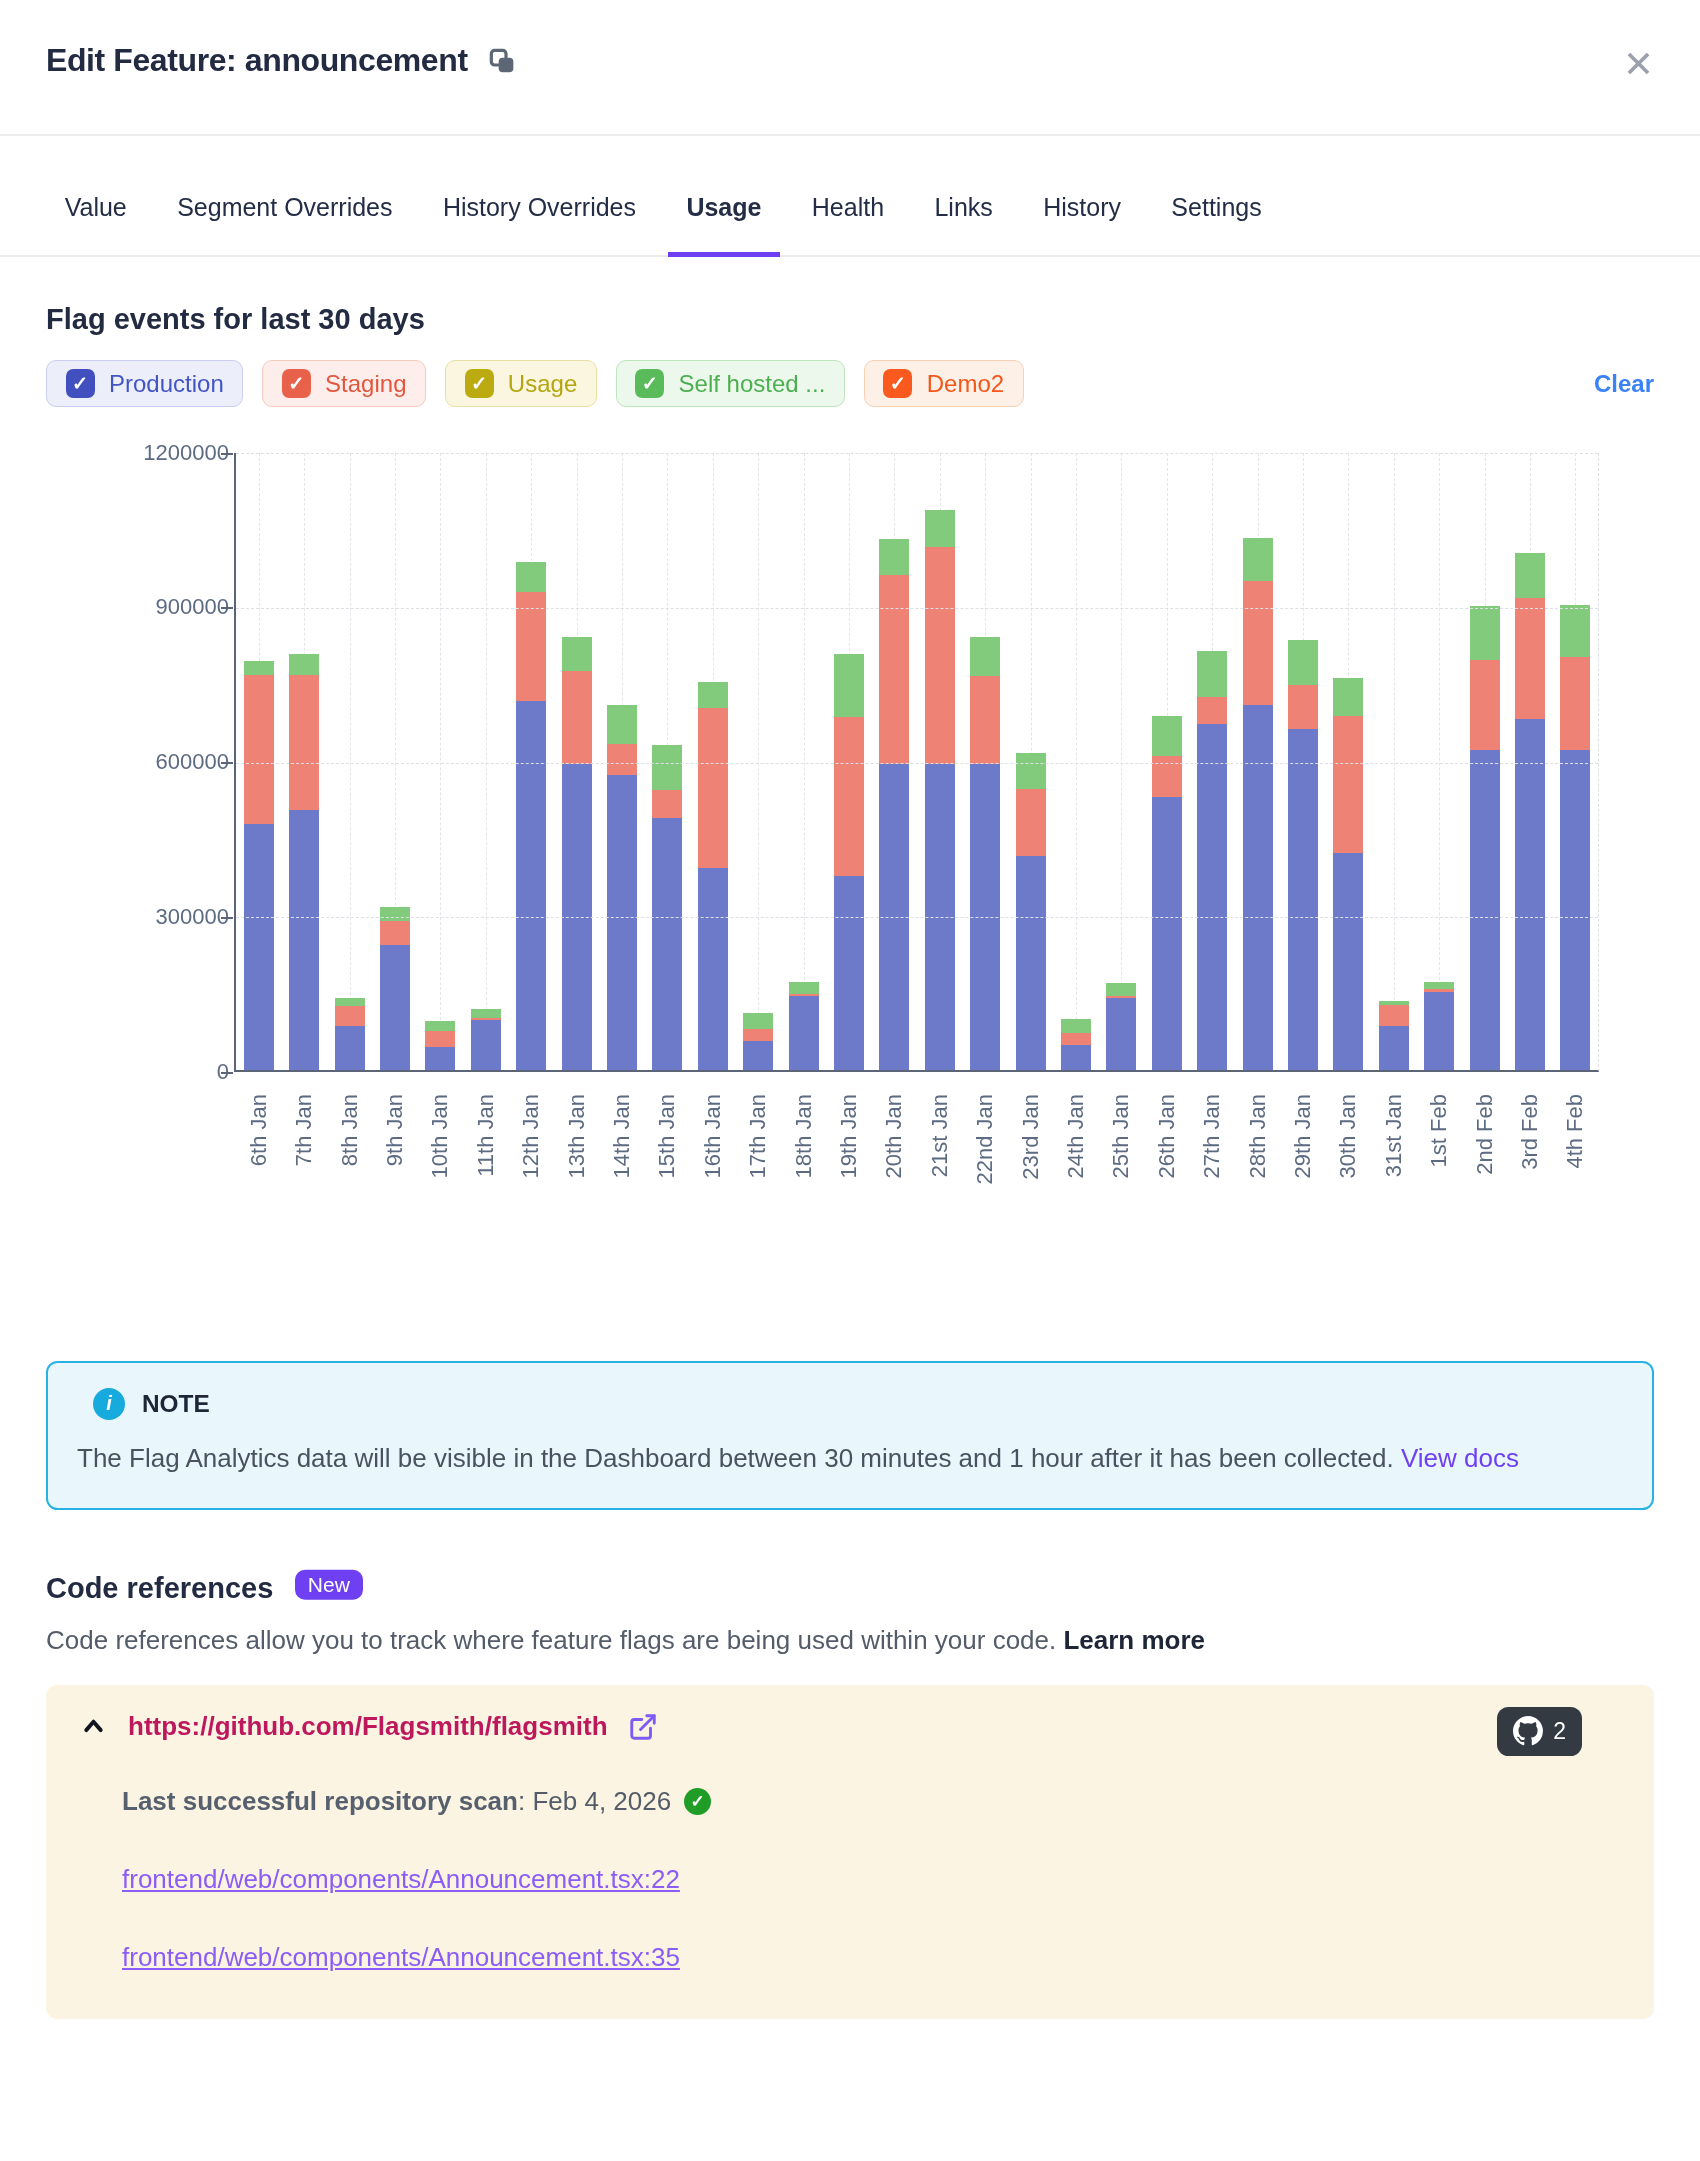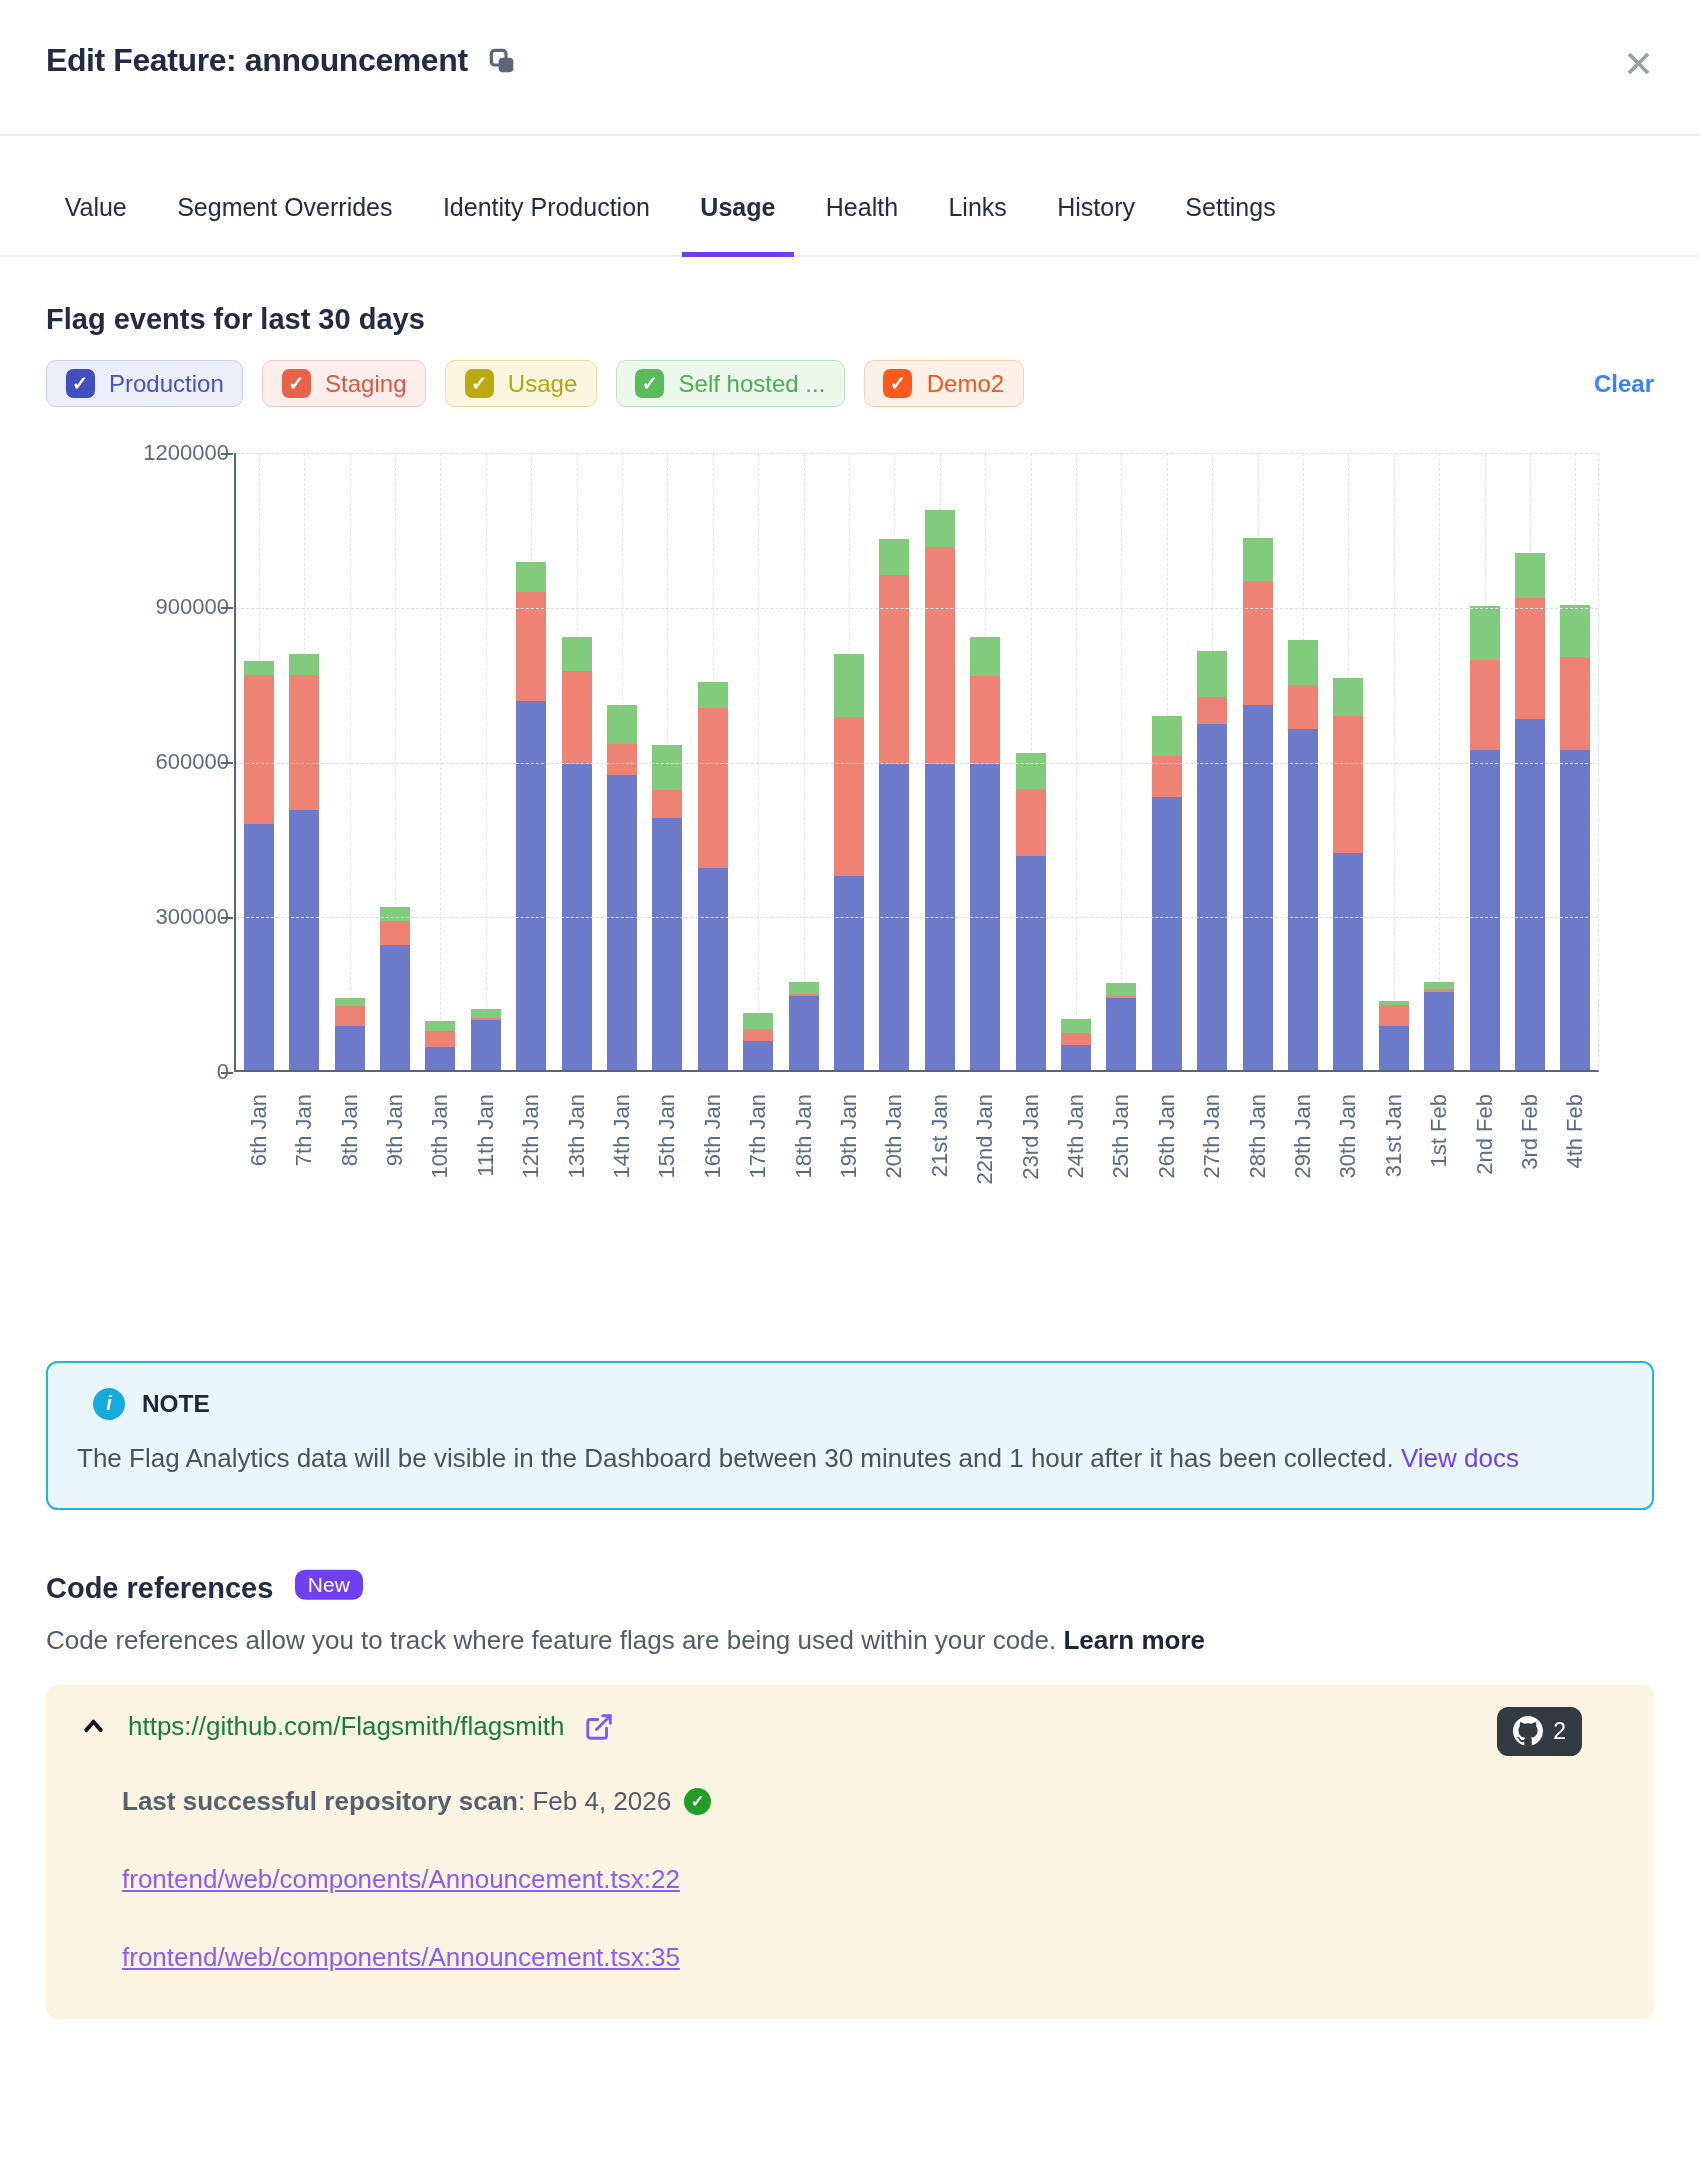--- a/index.html
+++ b/index.html
@@ -62,21 +62,21 @@
   .code-refs { padding: 0 46px; }
   .code-head { margin-top: 62px; display: flex; align-items: center; gap: 21.5px; }
   .code-title { font-size: 29px; font-weight: bold; color: #222b42; }
   .new-badge { background: #6e40f2; color: #fff; font-size: 21px; padding: 3px 13px; border-radius: 10px; transform: translateY(-4.3px); }
   .code-desc { margin-top: 20px; font-size: 26px; color: #545c6a; }
   .code-desc b { color: #1e2637; cursor: pointer; }
 
   .repo-panel { margin-top: 29px; background: #fcf4e2; border-radius: 11.5px; padding: 26px 33px 46px 33px; position: relative; }
   .repo-row { display: flex; align-items: center; gap: 20px; }
   .chev { cursor: pointer; line-height: 0; }
-  .repo-url { font-size: 26px; font-weight: normal; color: #15803d; cursor: pointer; }
+  .repo-url { font-size: 26px; font-weight: bold; color: #be185d; cursor: pointer; }
   .ext-icon { line-height: 0; cursor: pointer; }
   .gh-badge { position: absolute; right: 72px; top: 21.5px; background: #333a42; color: #fff; border-radius: 11.5px; height: 49px; padding: 0 16px; display: flex; align-items: center; gap: 10px; font-size: 23px; cursor: pointer; }
   .scan-row { margin-top: 44px; margin-left: 43px; font-size: 26px; color: #545c6a; display: flex; align-items: center; gap: 10px; }
   .scan-row b { color: #57606e; }
   .ok-icon { width: 27px; height: 27px; border-radius: 50%; background: #1f9d27; color: #fff; display: inline-flex; align-items: center; justify-content: center; font-size: 17px; font-weight: bold; margin-left: 2.9px; flex: none; }
   .code-link { display: block; margin-left: 43px; margin-top: 47px; font-size: 26px; color: #8b5cf6; text-decoration: underline; cursor: pointer; width: max-content; }
 </style>
 </head>
 <body>
 
@@ -90,21 +90,21 @@
       </svg>
     </span>
   </div>
   <span class="close-btn">✕</span>
 </div>
 
 <div class="tabs-wrap">
   <ul class="tabs">
       <li class="tab">Value</li>
       <li class="tab">Segment Overrides</li>
-      <li class="tab">Identity Production</li>
+      <li class="tab">History Overrides</li>
       <li class="tab active">Usage</li>
       <li class="tab">Health</li>
       <li class="tab">Links</li>
       <li class="tab">History</li>
       <li class="tab">Settings</li>
     </ul>
 </div>
 
 <div class="usage">
   <div class="section-title">Flag events for last 30 days</div>

